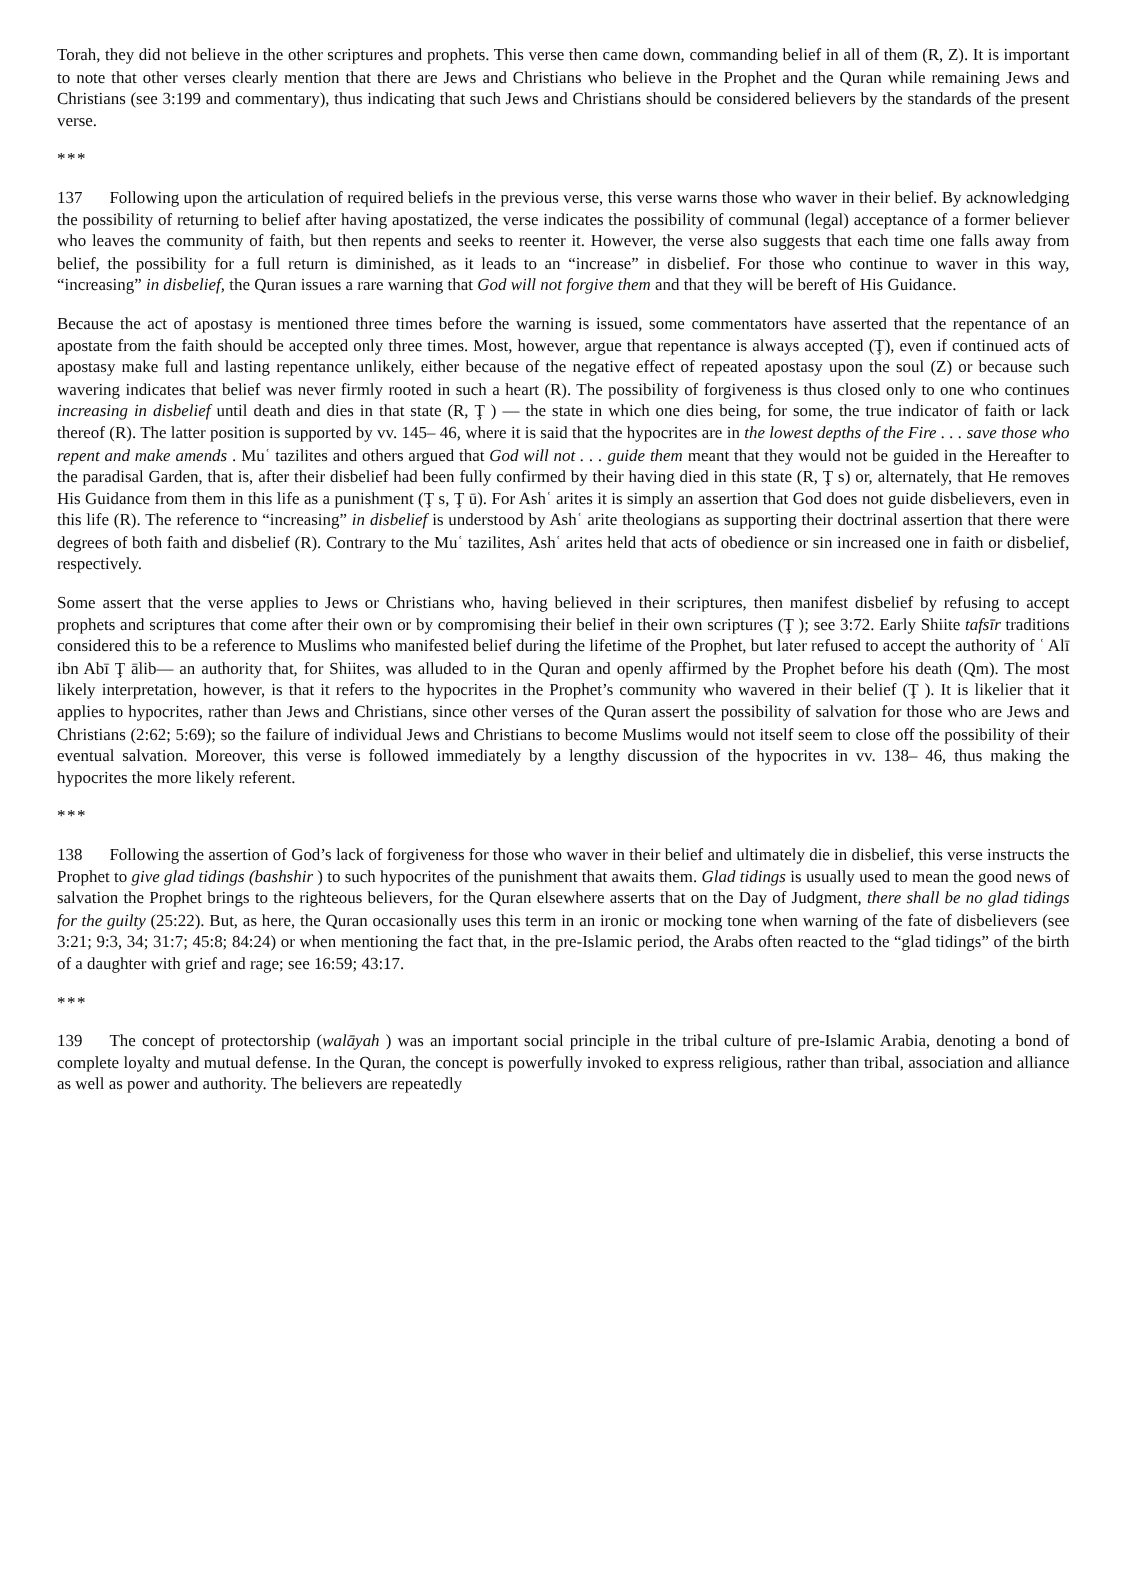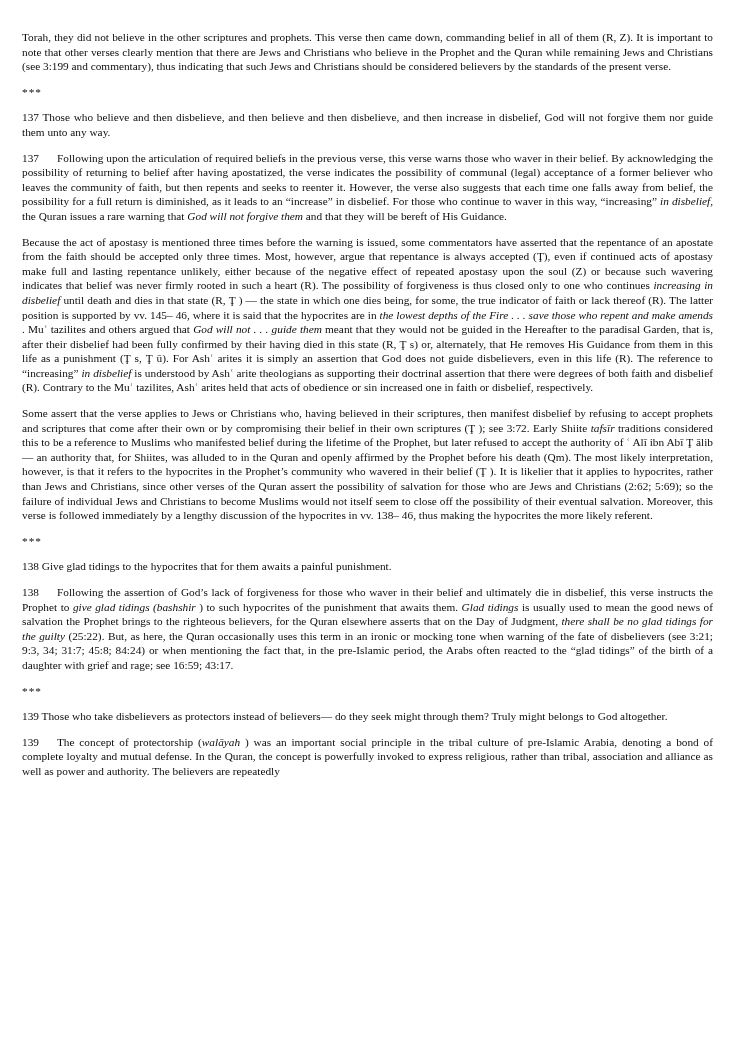--- a/index.html
+++ b/index.html
@@ -10,21 +10,21 @@
   body {
     width: 749px;
     min-height: 1061px;
     font-family: "Liberation Serif", serif;
     color: #0d0d0d;
   }
   .page {
     width: 749px;
     min-height: 1061px;
     box-sizing: border-box;
-    padding: 30px 36px 20px 22px;
+    padding: 30px 36px 20px 38px;
     background: #ffffff;
   }
   .para {
     font-size: 11.3px;
     line-height: 14.6px;
     text-align: justify;
     margin: 0 0 11px 0;
     hyphens: none;
   }
   .para.first {
@@ -50,24 +50,21 @@
   i {
   }
 </style>
 </head>
 <body>
 
 <div class="page">
   <div id="content">
       <p class="para first" id="block-continued-137-intro"><span>Torah, they did not believe in the other scriptures and prophets. This verse then came down, commanding belief in all of them (R, Z). It is important to note that other verses clearly mention that there are Jews and Christians who believe in the Prophet and the Quran while remaining Jews and Christians (see 3:199 and commentary), thus indicating that such Jews and Christians should be considered believers by the standards of the present verse.</span></p>
       <div class="sep">***</div>
-      <p class="verse" id="verse-137"><span>137 Those who believe and then disbelieve, and then believe and then disbelieve, and then increase in disbelief, God will not forgive them nor guide them unto any way.</span></p>
       <p class="para" id="commentary-137-a"><span>137</span><span class="gap"></span><span>Following upon the articulation of required beliefs in the previous verse, this verse warns those who waver in their belief. By acknowledging the possibility of returning to belief after having apostatized, the verse indicates the possibility of communal (legal) acceptance of a former believer who leaves the community of faith, but then repents and seeks to reenter it. However, the verse also suggests that each time one falls away from belief, the possibility for a full return is diminished, as it leads to an “increase” in disbelief. For those who continue to waver in this way, “increasing” </span><i>in disbelief,</i><span> the Quran issues a rare warning that </span><i>God will not forgive them</i><span> and that they will be bereft of His Guidance.</span></p>
       <p class="para" id="commentary-137-b"><span>Because the act of apostasy is mentioned three times before the warning is issued, some commentators have asserted that the repentance of an apostate from the faith should be accepted only three times. Most, however, argue that repentance is always accepted (Ţ), even if continued acts of apostasy make full and lasting repentance unlikely, either because of the negative effect of repeated apostasy upon the soul (Z) or because such wavering indicates that belief was never firmly rooted in such a heart (R). The possibility of forgiveness is thus closed only to one who continues </span><i>increasing in disbelief</i><span> until death and dies in that state (R, Ţ ) — the state in which one dies being, for some, the true indicator of faith or lack thereof (R). The latter position is supported by vv. 145– 46, where it is said that the hypocrites are in </span><i>the lowest depths of the Fire . . . save those who repent and make amends</i><span> . Muʿ tazilites and others argued that </span><i>God will not . . . guide them</i><span> meant that they would not be guided in the Hereafter to the paradisal Garden, that is, after their disbelief had been fully confirmed by their having died in this state (R, Ţ s) or, alternately, that He removes His Guidance from them in this life as a punishment (Ţ s, Ţ ū). For Ashʿ arites it is simply an assertion that God does not guide disbelievers, even in this life (R). The reference to “increasing” </span><i>in disbelief</i><span> is understood by Ashʿ arite theologians as supporting their doctrinal assertion that there were degrees of both faith and disbelief (R). Contrary to the Muʿ tazilites, Ashʿ arites held that acts of obedience or sin increased one in faith or disbelief, respectively.</span></p>
       <p class="para" id="commentary-137-c"><span>Some assert that the verse applies to Jews or Christians who, having believed in their scriptures, then manifest disbelief by refusing to accept prophets and scriptures that come after their own or by compromising their belief in their own scriptures (Ţ ); see 3:72. Early Shiite </span><i>tafsīr</i><span> traditions considered this to be a reference to Muslims who manifested belief during the lifetime of the Prophet, but later refused to accept the authority of ʿ Alī ibn Abī Ţ ālib— an authority that, for Shiites, was alluded to in the Quran and openly affirmed by the Prophet before his death (Qm). The most likely interpretation, however, is that it refers to the hypocrites in the Prophet’s community who wavered in their belief (Ţ ). It is likelier that it applies to hypocrites, rather than Jews and Christians, since other verses of the Quran assert the possibility of salvation for those who are Jews and Christians (2:62; 5:69); so the failure of individual Jews and Christians to become Muslims would not itself seem to close off the possibility of their eventual salvation. Moreover, this verse is followed immediately by a lengthy discussion of the hypocrites in vv. 138– 46, thus making the hypocrites the more likely referent.</span></p>
       <div class="sep">***</div>
-      <p class="verse" id="verse-138"><span>138 Give glad tidings to the hypocrites that for them awaits a painful punishment.</span></p>
       <p class="para" id="commentary-138"><span>138</span><span class="gap"></span><span>Following the assertion of God’s lack of forgiveness for those who waver in their belief and ultimately die in disbelief, this verse instructs the Prophet to </span><i>give glad tidings (bashshir</i><span> ) to such hypocrites of the punishment that awaits them. </span><i>Glad tidings</i><span> is usually used to mean the good news of salvation the Prophet brings to the righteous believers, for the Quran elsewhere asserts that on the Day of Judgment, </span><i>there shall be no glad tidings for the guilty</i><span> (25:22). But, as here, the Quran occasionally uses this term in an ironic or mocking tone when warning of the fate of disbelievers (see 3:21; 9:3, 34; 31:7; 45:8; 84:24) or when mentioning the fact that, in the pre-Islamic period, the Arabs often reacted to the “glad tidings” of the birth of a daughter with grief and rage; see 16:59; 43:17.</span></p>
       <div class="sep">***</div>
-      <p class="verse" id="verse-139"><span>139 Those who take disbelievers as protectors instead of believers— do they seek might through them? Truly might belongs to God altogether.</span></p>
       <p class="para" id="commentary-139"><span>139</span><span class="gap"></span><span>The concept of protectorship (</span><i>walāyah</i><span> ) was an important social principle in the tribal culture of pre-Islamic Arabia, denoting a bond of complete loyalty and mutual defense. In the Quran, the concept is powerfully invoked to express religious, rather than tribal, association and alliance as well as power and authority. The believers are repeatedly</span></p>
     </div>
 </div>
 
 </body></html>

